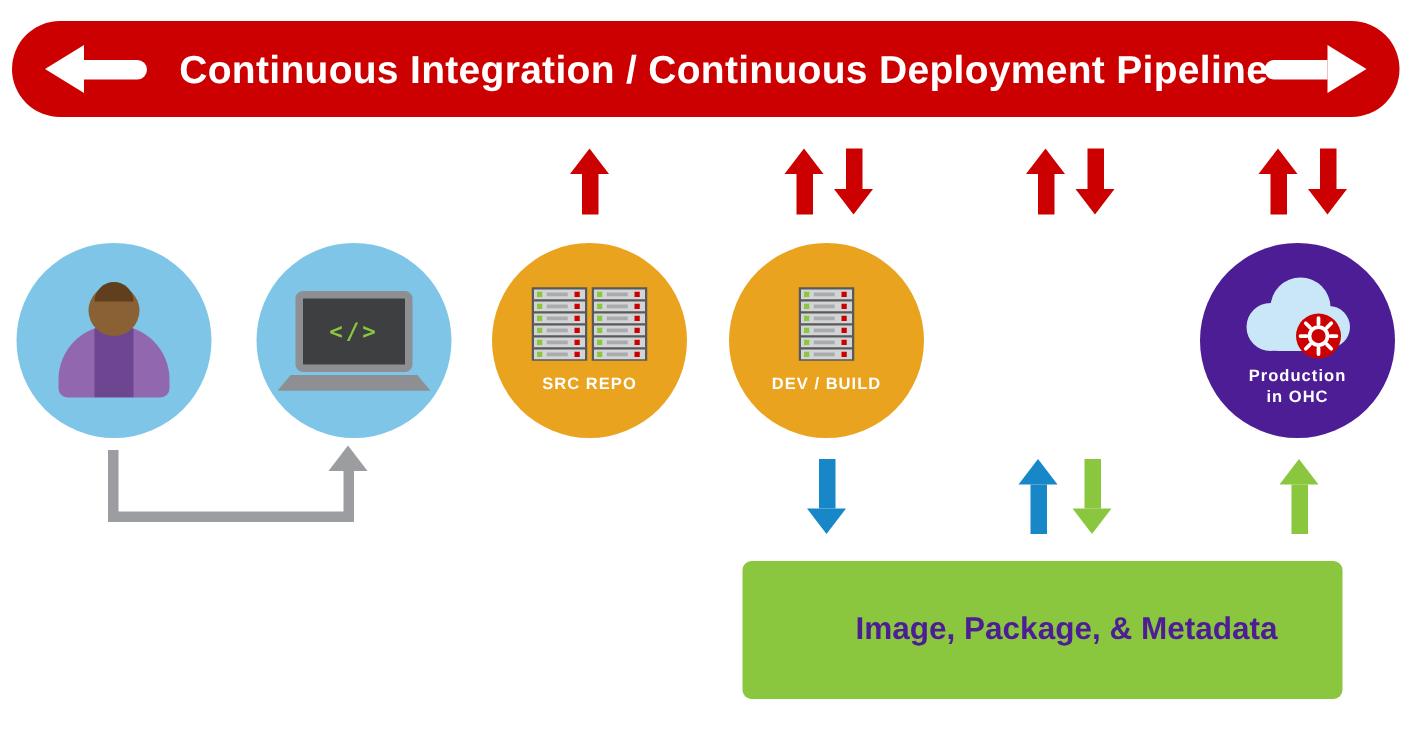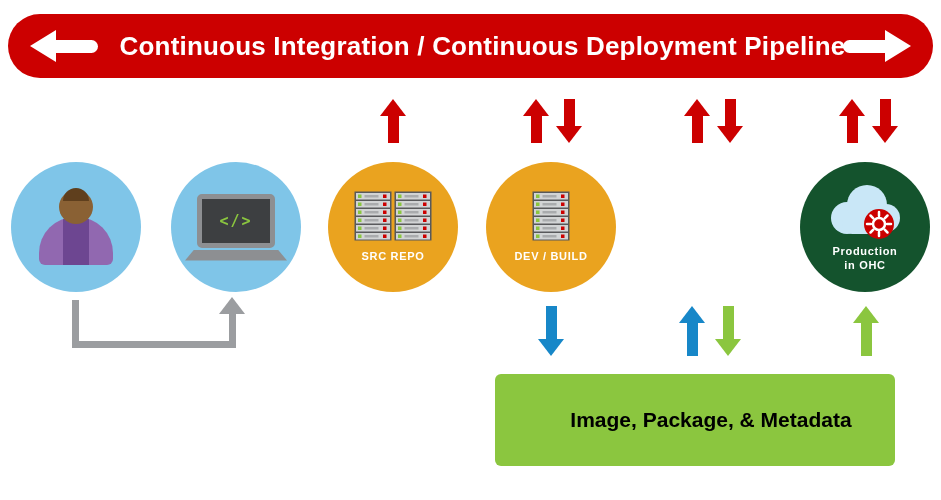--- a/index.html
+++ b/index.html
@@ -27,21 +27,21 @@
   .h-arrow.at-left  .h-stem { border-radius:0 7px 7px 0; }
   .h-arrow.at-right .h-stem { border-radius:7px 0 0 7px; }
 
   
   .circle {
     position:absolute; width:130px; height:130px; border-radius:50%;
     display:flex; flex-direction:column; align-items:center; justify-content:center;
   }
   .circle.c-blue { background:#7fc5e8; }
   .circle.c-gold { background:#eaa31f; }
-  .circle.c-gray { background:#14532d; }
+  .circle.c-gray { background:#4c1d95; }
   .circle-label {
     color:#fff; font-size:11px; font-weight:bold; letter-spacing:.7px;
     margin-top:8px; text-align:center; line-height:1.3;
   }
 
   
   .person-icon { display:flex; flex-direction:column; align-items:center; }
   .person-head { width:34px; height:34px; border-radius:50%; background:#8a6134; position:relative; z-index:1; }
   .person-head::before { content:""; position:absolute; top:-2px; left:4px; right:4px; height:13px; border-radius:13px 13px 0 0; background:#5f3f1d; }
   .person-body { width:74px; height:48px; border-radius:36px 36px 6px 6px; background:#9168b0; margin-top:-7px; position:relative; overflow:hidden; }
@@ -73,21 +73,21 @@
     position:absolute; width:0; height:0;
     border-left:13px solid transparent; border-right:13px solid transparent;
     border-bottom:17px solid #9b9da0;
   }
 
   
   .repo-box {
     position:absolute; left:495px; top:374px; width:400px; height:92px;
     background:#8bc63f; border-radius:6px;
     display:flex; flex-direction:column; align-items:center; justify-content:center;
-    color:#000000; font-weight:bold; font-size:21px; line-height:1.45; text-align:center;padding-left:32px;
+    color:#4c1d95; font-weight:bold; font-size:21px; line-height:1.45; text-align:center;padding-left:32px;
   }
 
   .defs-holder { position:absolute; width:0; height:0; overflow:hidden; }
 </style>
 </head>
 <body>
 
 <div class="stage">
 
   <svg class="defs-holder" aria-hidden="true">

